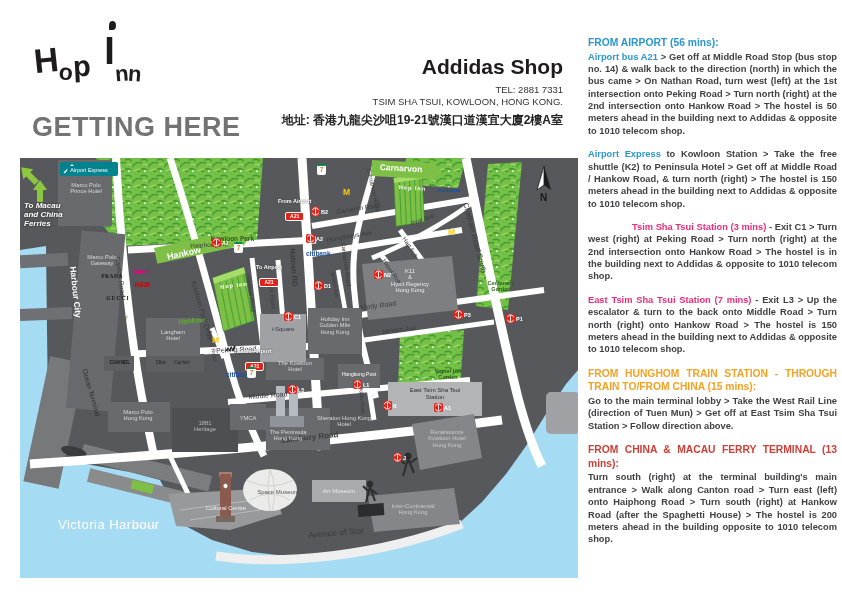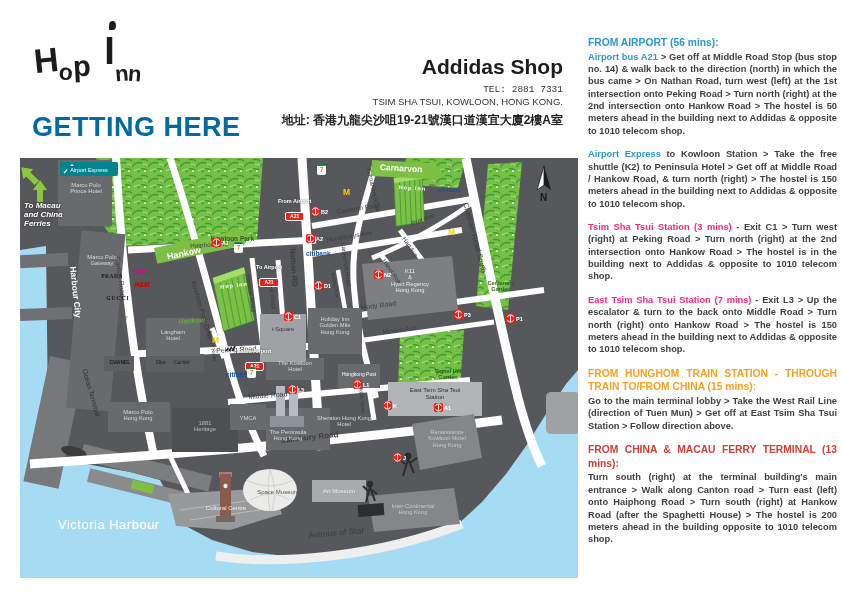--- a/index.html
+++ b/index.html
@@ -2,24 +2,24 @@
 <html><head>
 <meta charset="utf-8">
 <style>
   html,body{margin:0;padding:0;background:#fff;}
   #page{position:relative;width:842px;height:596px;background:#fff;overflow:hidden;
         font-family:"Liberation Sans",sans-serif;color:#414143;}
   
   #logo{position:absolute;left:34px;top:30px;height:70px;font-weight:700;color:#1d1b1b;white-space:nowrap;}
   #logo .ch{display:inline-block;position:relative;}
   #logo .dot{position:absolute;left:45%;top:-9px;width:7px;height:9px;border-radius:50% 50% 50% 10%;background:#1d1b1b;}
-  #getting-here{position:absolute;left:32px;top:112px;font-size:27px;font-weight:700;letter-spacing:.5px;color:#0369a1;}
+  #getting-here{position:absolute;left:32px;top:112px;font-size:27px;font-weight:700;letter-spacing:.5px;color:#737373;}
   #shop-head{position:absolute;left:235px;top:55px;width:328px;text-align:right;color:#333;}
   #shop-title{font-size:21px;font-weight:700;color:#1d1b1b;margin-bottom:5px;}
-  #shop-tel{font-size:9.5px;line-height:12px;font-family:Liberation Mono, monospace;}
+  #shop-tel{font-size:9.5px;line-height:12px;}
   .addr{font-size:9.5px;line-height:12px;}
   #shop-addr-cn{font-size:12px;font-weight:700;margin-top:4px;color:#222;}
   
   #directions{position:absolute;left:588px;top:36px;width:249px;font-size:9.3px;line-height:1.33;
               text-align:justify;color:#414143;}
   .dir-head{font-weight:700;font-size:10.3px;margin:11px 0 1px 0;text-align:justify;}
   .dir-head:first-child{margin-top:0;}
   .dir-para{margin:0 0 11px 0;font-weight:bold;}
   
   #map{position:absolute;left:20px;top:158px;width:558px;height:420px;}
@@ -49,21 +49,21 @@
     <div id="shop-title">Addidas Shop</div>
     <div id="shop-tel">TEL: 2881 7331</div>
     <div class="addr">TSIM SHA TSUI, KOWLOON, HONG KONG.</div>
     <div id="shop-addr-cn">地址: 香港九龍尖沙咀19-21號漢口道漢宜大廈2樓A室</div>
   </div>
 
   <div id="directions">
       <div class="dir-head" style="color: rgb(43, 150, 207);">FROM AIRPORT (56 mins):</div>
       <p class="dir-para"><span style="color: rgb(43, 150, 207);">Airport bus A21</span> &gt; Get off at Middle Road Stop (bus stop no. 14) &amp; walk back to the direction (north) in which the bus came &gt; On Nathan Road, turn west (left) at the 1st intersection onto Peking Road &gt; Turn north (right) at the 2nd intersection onto Hankow Road &gt; The hostel is 50 meters ahead in the building next to Addidas &amp; opposite to 1010 telecom shop.</p>
       <p class="dir-para"><span style="color: rgb(43, 150, 207);">Airport Express</span> to Kowloon Station &gt; Take the free shuttle (K2) to Peninsula Hotel &gt; Get off at Middle Road / Hankow Road, &amp; turn north (right) &gt; The hostel is 150 meters ahead in the building next to Addidas &amp; opposite to 1010 telecom shop.</p>
-      <p class="dir-para"><span style="color: rgb(238, 42, 123);">Tsim Sha Tsui Station (3 mins)</span> - Exit C1 &gt; Turn west (right) at Peking Road &gt; Turn north (right) at the 2nd intersection onto Hankow Road &gt; The hostel is in the building next to Addidas &amp; opposite to 1010 telecom shop.</p>
+      <p class="dir-para"><span style="color: rgb(238, 42, 123); margin-left: 44px;">Tsim Sha Tsui Station (3 mins)</span> - Exit C1 &gt; Turn west (right) at Peking Road &gt; Turn north (right) at the 2nd intersection onto Hankow Road &gt; The hostel is in the building next to Addidas &amp; opposite to 1010 telecom shop.</p>
       <p class="dir-para"><span style="color: rgb(238, 42, 123);">East Tsim Sha Tsui Station (7 mins)</span> - Exit L3 &gt; Up the escalator &amp; turn to the back onto Middle Road &gt; Turn north (right) onto Hankow Road &gt; The hostel is 150 meters ahead in the building next to Addidas &amp; opposite to 1010 telecom shop.</p>
       <div class="dir-head" style="color: rgb(245, 161, 35);">FROM HUNGHOM TRAIN STATION - THROUGH TRAIN TO/FROM CHINA (15 mins):</div>
       <p class="dir-para">Go to the main terminal lobby &gt; Take the West Rail Line (direction of Tuen Mun) &gt; Get off at East Tsim Sha Tsui Station &gt; Follow direction above.</p>
       <div class="dir-head" style="color: rgb(205, 64, 55);">FROM CHINA &amp; MACAU FERRY TERMINAL (13 mins):</div>
       <p class="dir-para">Turn south (right) at the terminal building's main entrance &gt; Walk along Canton road &gt; Turn east (left) onto Haiphong Road &gt; Turn south (right) at Hankow Road (after the Spaghetti House) &gt; The hostel is 200 meters ahead in the building opposite to 1010 telecom shop.</p>
     </div>
 
   <div id="map">
     <svg class="base" width="558" height="420" viewBox="0 0 558 420">
       <defs>

